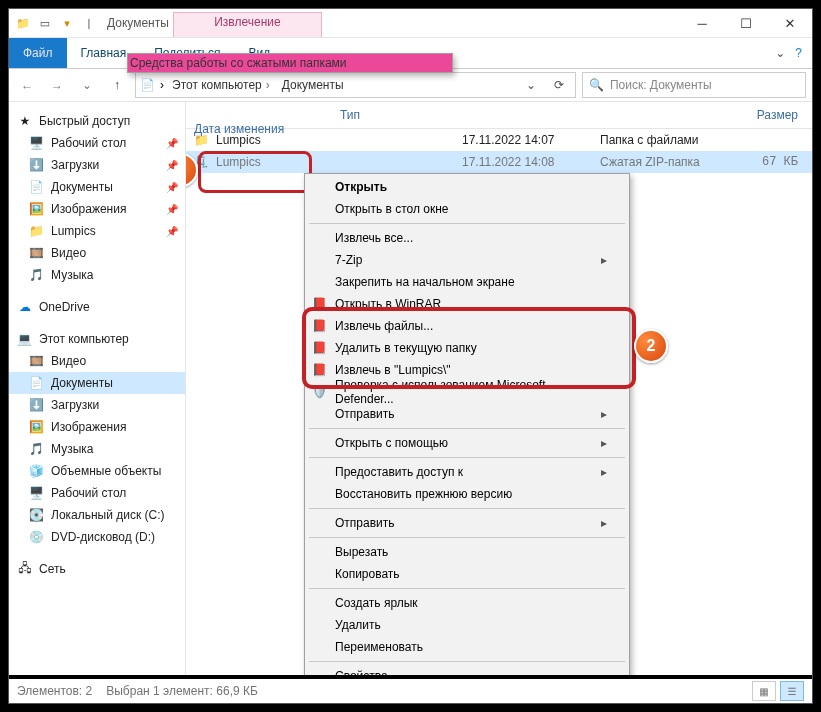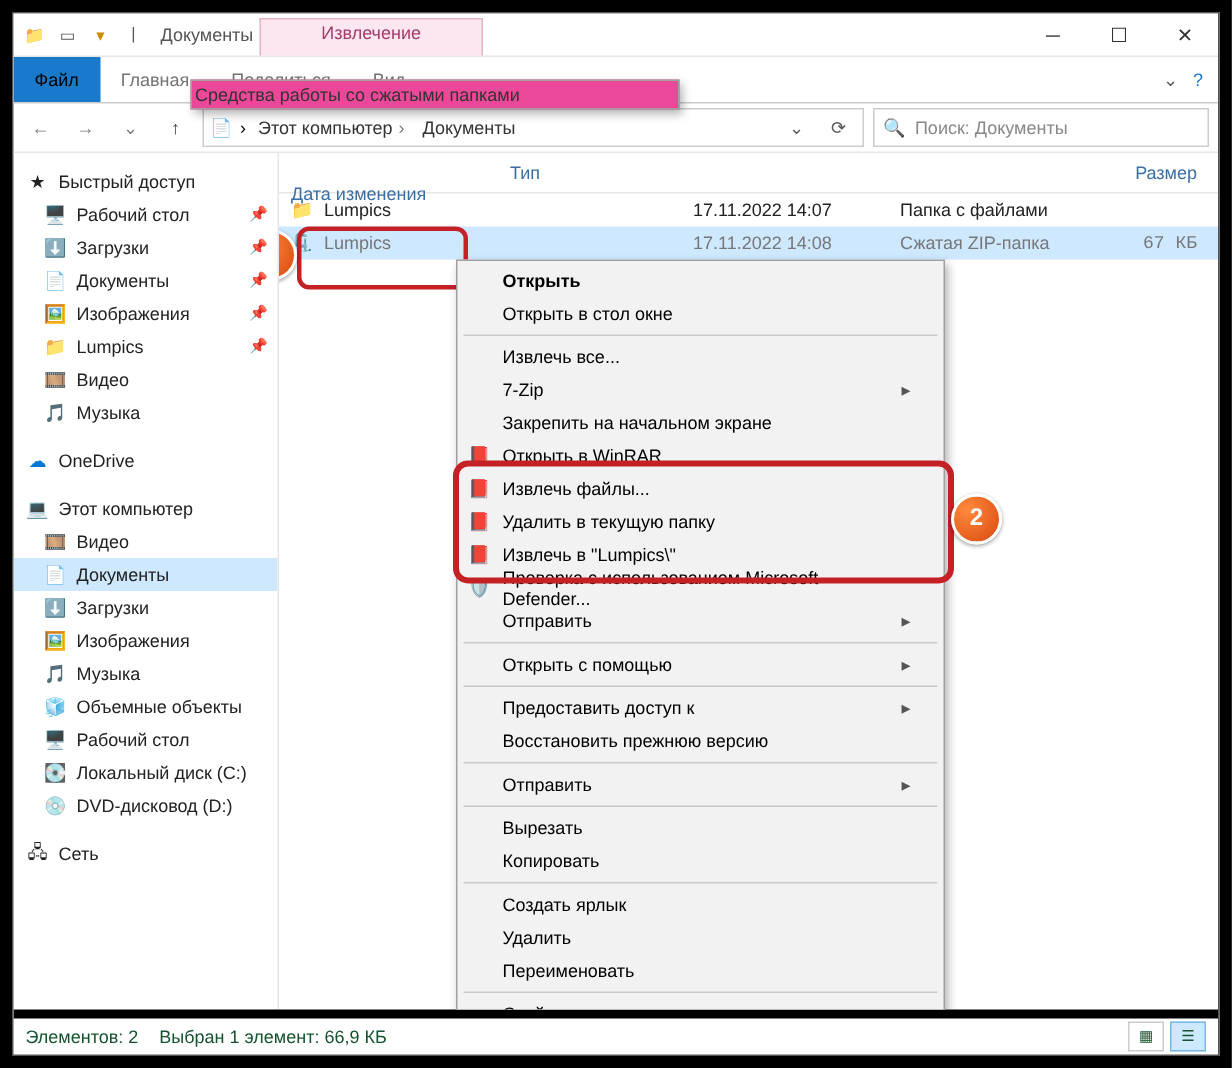--- a/index.html
+++ b/index.html
@@ -6,22 +6,22 @@
 .frame{width:821px;height:712px;background:#000;position:relative;box-sizing:border-box;padding:8px;}
 .win{position:absolute;left:8px;top:8px;right:8px;bottom:8px;background:#fff;border:1px solid #555;display:flex;flex-direction:column;overflow:hidden;}
 .titlebar{height:28px;display:flex;align-items:stretch;background:#fff;border-bottom:1px solid #e5e5e5;}
 .tb-left{display:flex;align-items:center;gap:6px;padding:0 6px;}
 .tb-qicon{width:16px;height:16px;display:inline-flex;align-items:center;justify-content:center;font-size:11px;color:#555;}
 .tb-title{color:#555;font-size:12px;margin-left:4px;}
 .tb-tab{margin-left:auto;transform:translateX(-180px);background:#fce6ef;border:1px solid #e6b4c8;border-bottom:none;height:22px;align-self:flex-end;padding:2px 40px 0;color:#a33b6d;font-size:12px;}
 .tb-ctrls{margin-left:auto;display:flex;}
 .tb-btn{width:44px;display:flex;align-items:center;justify-content:center;color:#333;font-size:13px;}
 .ribbon{height:30px;display:flex;align-items:stretch;border-bottom:1px solid #ccc;background:#fff;}
-.rib-file{background:#1979ca;color:#000000;padding:0 14px;display:flex;align-items:center;}
-.rib-tab{padding:0 14px;display:flex;align-items:center;color:#737373;}
+.rib-file{background:#1979ca;color:#e5e5e5;padding:0 14px;display:flex;align-items:center;}
+.rib-tab{padding:0 14px;display:flex;align-items:center;color:#0c4a6e;}
 .rib-tab.ctx{background:#ec4899;color:#333;}
 .rib-caret{margin-left:auto;display:flex;align-items:center;gap:10px;padding:0 10px;color:#555;}
 .addr{height:32px;display:flex;align-items:center;gap:6px;padding:0 6px;border-bottom:1px solid #e5e5e5;}
 .nav-btn{width:24px;height:24px;display:flex;align-items:center;justify-content:center;color:#7a7a7a;border-radius:2px;}
 .nav-btn.enabled{color:#333;}
 .addr-box{flex:1;height:24px;border:1px solid #ccc;display:flex;align-items:center;padding:0 4px;gap:4px;background:#fff;}
 .crumb{display:flex;align-items:center;gap:4px;padding:0 4px;color:#333;}
 .crumb .chev{color:#777;}
 .addr-btn{width:24px;height:24px;display:flex;align-items:center;justify-content:center;color:#555;}
 .search-box{width:210px;height:24px;border:1px solid #ccc;display:flex;align-items:center;gap:6px;padding:0 6px;color:#888;}
@@ -50,21 +50,21 @@
 .callout1{position:absolute;left:12px;top:22px;width:108px;height:36px;border:3px solid #c42127;border-radius:8px;pointer-events:none;}
 .badge{position:absolute;width:30px;height:30px;border-radius:50%;background:radial-gradient(circle at 30% 30%,#ff8a3c,#d9480f);color:#fff;font-weight:bold;font-size:16px;display:flex;align-items:center;justify-content:center;box-shadow:0 1px 3px rgba(0,0,0,.4);border:2px solid #fff;}
 .badge1{left:-22px;top:24px;}
 .ctx{position:absolute;left:118px;top:44px;width:320px;background:#f2f2f2;border:1px solid #a0a0a0;box-shadow:2px 3px 6px rgba(0,0,0,.3);padding:2px 2px;}
 .ctx-item{height:22px;display:flex;align-items:center;padding:0 20px 0 28px;gap:8px;position:relative;}
 .ctx-item .arr{margin-left:auto;color:#555;}
 .ctx-sep{height:1px;background:#c9c9c9;margin:3px 2px;}
 .ctx-ic{position:absolute;left:4px;width:18px;height:18px;display:flex;align-items:center;justify-content:center;font-size:12px;}
 .callout2{position:absolute;left:116px;top:178px;width:326px;height:74px;border:4px solid #c42127;border-radius:10px;pointer-events:none;z-index:5;}
 .badge2{left:448px;top:200px;z-index:6;}
-.status{height:24px;border-top:6px solid #000000;display:flex;align-items:center;gap:14px;padding:0 8px;color:#14532d;}
+.status{height:24px;border-top:4px solid #000000;display:flex;align-items:center;gap:14px;padding:0 8px;color:#737373;}
 .status .right{margin-left:auto;display:flex;gap:4px;}
 .status .vbtn{width:22px;height:18px;border:1px solid #ccc;display:flex;align-items:center;justify-content:center;font-size:10px;}
 .status .vbtn.active{background:#cde8ff;border-color:#7ab8e6;}
 </style>
 </head>
 <body>
 <div class="frame">
 <div class="win">
 
 <div class="titlebar">

